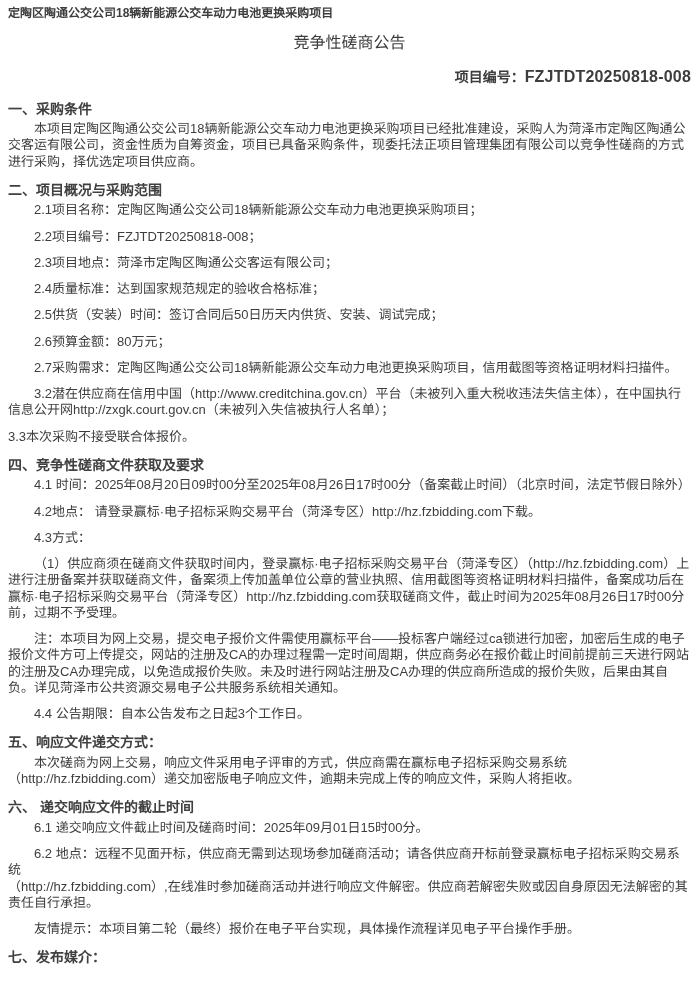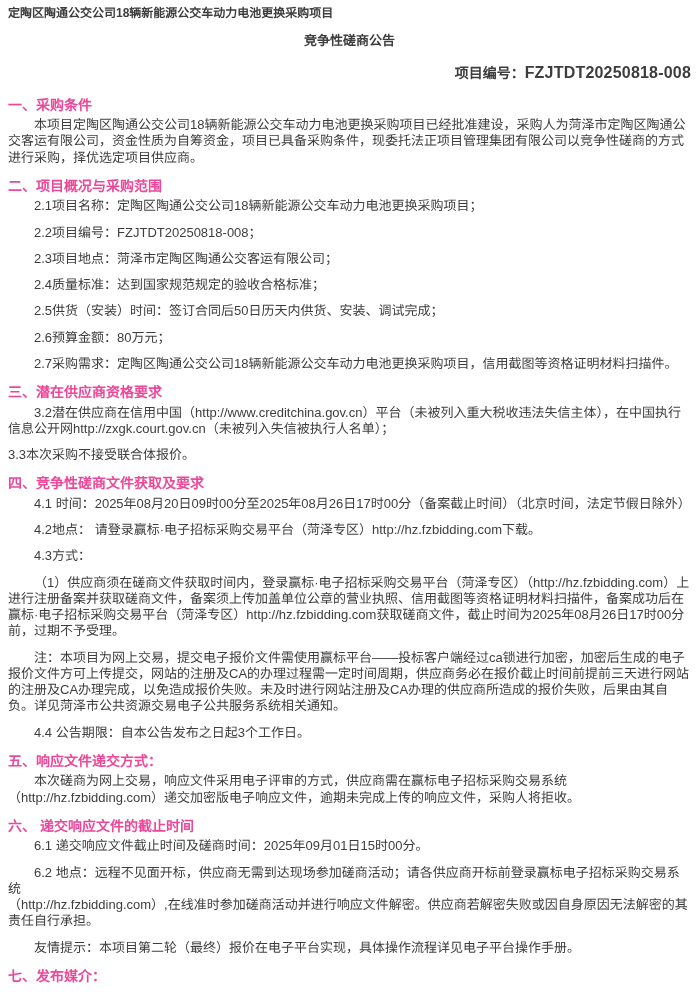--- a/index.html
+++ b/index.html
@@ -19,41 +19,41 @@
   }
   .title-line {
     text-align: left;
     font-weight: bold;
     font-size: 12px;
     line-height: 1.3;
     margin: 0 0 11px 0;
   }
   .subtitle-line {
     text-align: center;
-    font-weight: bold;
-    font-size: 13px;
+    font-weight: normal;
+    font-size: 16px;
     line-height: 1.3;
     margin: 11px 0;
   }
   .project-no-line {
     text-align: right;
     font-weight: bold;
     font-size: 14px;
     line-height: 1.45;
     margin: 12px 0;
   }
   .project-no-line .pno-value {
     font-size: 16px;
     letter-spacing: 0.2px;
     font-family: "Liberation Sans", sans-serif;
   }
   h2.sec-heading {
     font-size: 14px;
     font-weight: bold;
-    color: #ec4899;
+    color: #404040;
     line-height: 1.25;
     margin: 12px 0 3px 0;
   }
   p.para {
     font-size: 13px;
     line-height: 1.25;
     margin: 3px 0 10px 0;
     text-indent: 2em;
     white-space: pre-line; 
     word-break: break-all;
@@ -81,21 +81,20 @@
     <p class="para">2.1项目名称：定陶区陶通公交公司18辆新能源公交车动力电池更换采购项目；</p>
     <p class="para">2.2项目编号：FZJTDT20250818-008；</p>
     <p class="para">2.3项目地点：菏泽市定陶区陶通公交客运有限公司；</p>
     <p class="para">2.4质量标准：达到国家规范规定的验收合格标准；</p>
     <p class="para">2.5供货（安装）时间：签订合同后50日历天内供货、安装、调试完成；</p>
     <p class="para">2.6预算金额：80万元；</p>
     <p class="para">2.7采购需求：定陶区陶通公交公司18辆新能源公交车动力电池更换采购项目，信用截图等资格证明材料扫描件。</p>
   </div>
 
   <div>
-    <h2 class="sec-heading">三、潜在供应商资格要求</h2>
     <p class="para">3.2潜在供应商在信用中国（http://www.creditchina.gov.cn）平台（未被列入重大税收违法失信主体），在中国执行信息公开网http://zxgk.court.gov.cn（未被列入失信被执行人名单）；</p>
     <p class="para noindent">3.3本次采购不接受联合体报价。</p>
   </div>
 
   <div>
     <h2 class="sec-heading">四、竞争性磋商文件获取及要求</h2>
     <p class="para">4.1 时间：2025年08月20日09时00分至2025年08月26日17时00分（备案截止时间）（北京时间，法定节假日除外）</p>
     <p class="para">4.2地点： 请登录赢标·电子招标采购交易平台（菏泽专区）http://hz.fzbidding.com下载。</p>
     <p class="para">4.3方式：</p>
     <p class="para">（1）供应商须在磋商文件获取时间内，登录赢标·电子招标采购交易平台（菏泽专区）（http://hz.fzbidding.com）上进行注册备案并获取磋商文件，备案须上传加盖单位公章的营业执照、信用截图等资格证明材料扫描件，备案成功后在赢标·电子招标采购交易平台（菏泽专区）http://hz.fzbidding.com获取磋商文件，截止时间为2025年08月26日17时00分前，过期不予受理。</p>

